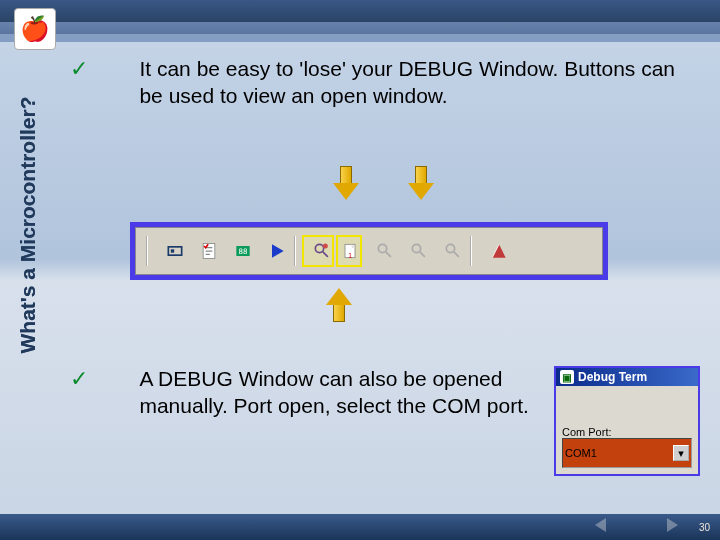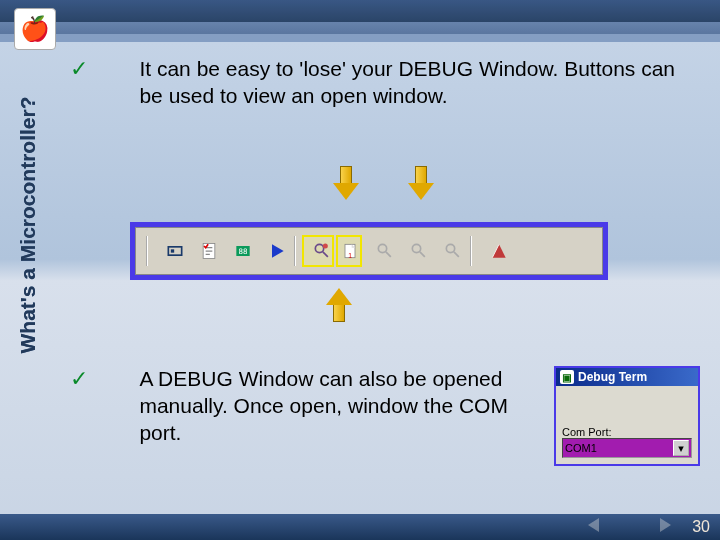--- a/index.html
+++ b/index.html
@@ -33,21 +33,21 @@
   }
   .bottom-arrows span {
     width: 0; height: 0; display: inline-block;
     border-top: 7px solid transparent; border-bottom: 7px solid transparent;
     opacity: 0.4;
   }
   .arrow-prev { border-right: 11px solid #ddd; margin-right: 4px; }
   .arrow-next { border-left: 11px solid #ddd; margin-left: 4px; }
   .arrow-up { width:0;height:0;border-left:7px solid transparent;border-right:7px solid transparent;border-bottom:11px solid #ddd;display:inline-block;opacity:0.4;margin:0 3px;}
   .page-num {
-    color: #f0e6d8; font-size: 16px; margin-left: 15px;
+    color: #f0e6d8; font-size: 10px; margin-left: 15px;
   }
   .logo {
     position: absolute; top: 8px; left: 14px; width: 42px; height: 42px;
     background: #fff; border-radius: 4px; border: 1px solid #aaa;
     display: flex; align-items: center; justify-content: center;
     font-size: 24px;
   }
   .side-title {
     position: absolute; left: 10px; top: 60px; height: 330px; width: 36px;
     display: flex; align-items: center; justify-content: center;
@@ -123,21 +123,21 @@
   }
   .dt-title {
     background: linear-gradient(90deg, #0a2a8a, #3a6aca); color: #fff;
     display: flex; align-items: center; gap: 4px; padding: 2px 4px;
     font-weight: bold; font-size: 12px;
   }
   .dt-title .ic { width:14px;height:14px;background:#fff;border-radius:2px;display:flex;align-items:center;justify-content:center;font-size:10px;color:#0a6a0a;}
   .dt-body { padding: 4px 6px 6px 6px; background: #dcdad0; }
   .dt-label { font-size: 11px; color: #000; margin-top: 36px; }
   .dt-select {
-    width: 100%; height: 20px; background: #a21caf; border: 1px inset #999;
+    width: 100%; height: 30px; background: #c2410c; border: 1px inset #999;
     display: flex; align-items: center; justify-content: space-between;
     padding: 0 2px; font-size: 11px;
   }
   .dt-select .dd { width: 16px; height: 16px; background: #d0d0d0; border: 1px outset #fff; display:flex;align-items:center;justify-content:center; }
 </style>
 </head>
 <body>
 
 <div class="top-bars"></div>
 <div class="top-bars-l2"></div>
@@ -239,21 +239,21 @@
   <div class="arrows-bot-wrap">
     <div class="arrow-down up">
       <div class="shaft"></div>
         <div class="head"></div>
     </div>
   </div>
 
   <div class="second-block">
     <div class="bullet-row second">
       <span class="check">✓</span>
-      <span class="bullet-text">A DEBUG Window can also be opened manually.  Once open, window the COM port.</span>
+      <span class="bullet-text">A DEBUG Window can also be opened manually.  Port open, select the COM port.</span>
     </div>
     <div class="debug-term">
       <div class="dt-title">
         <span class="ic">▣</span>
         <span>Debug Term</span>
       </div>
       <div class="dt-body">
         <div class="dt-label">Com Port:</div>
         <div class="dt-select">
           <span>COM1</span>

